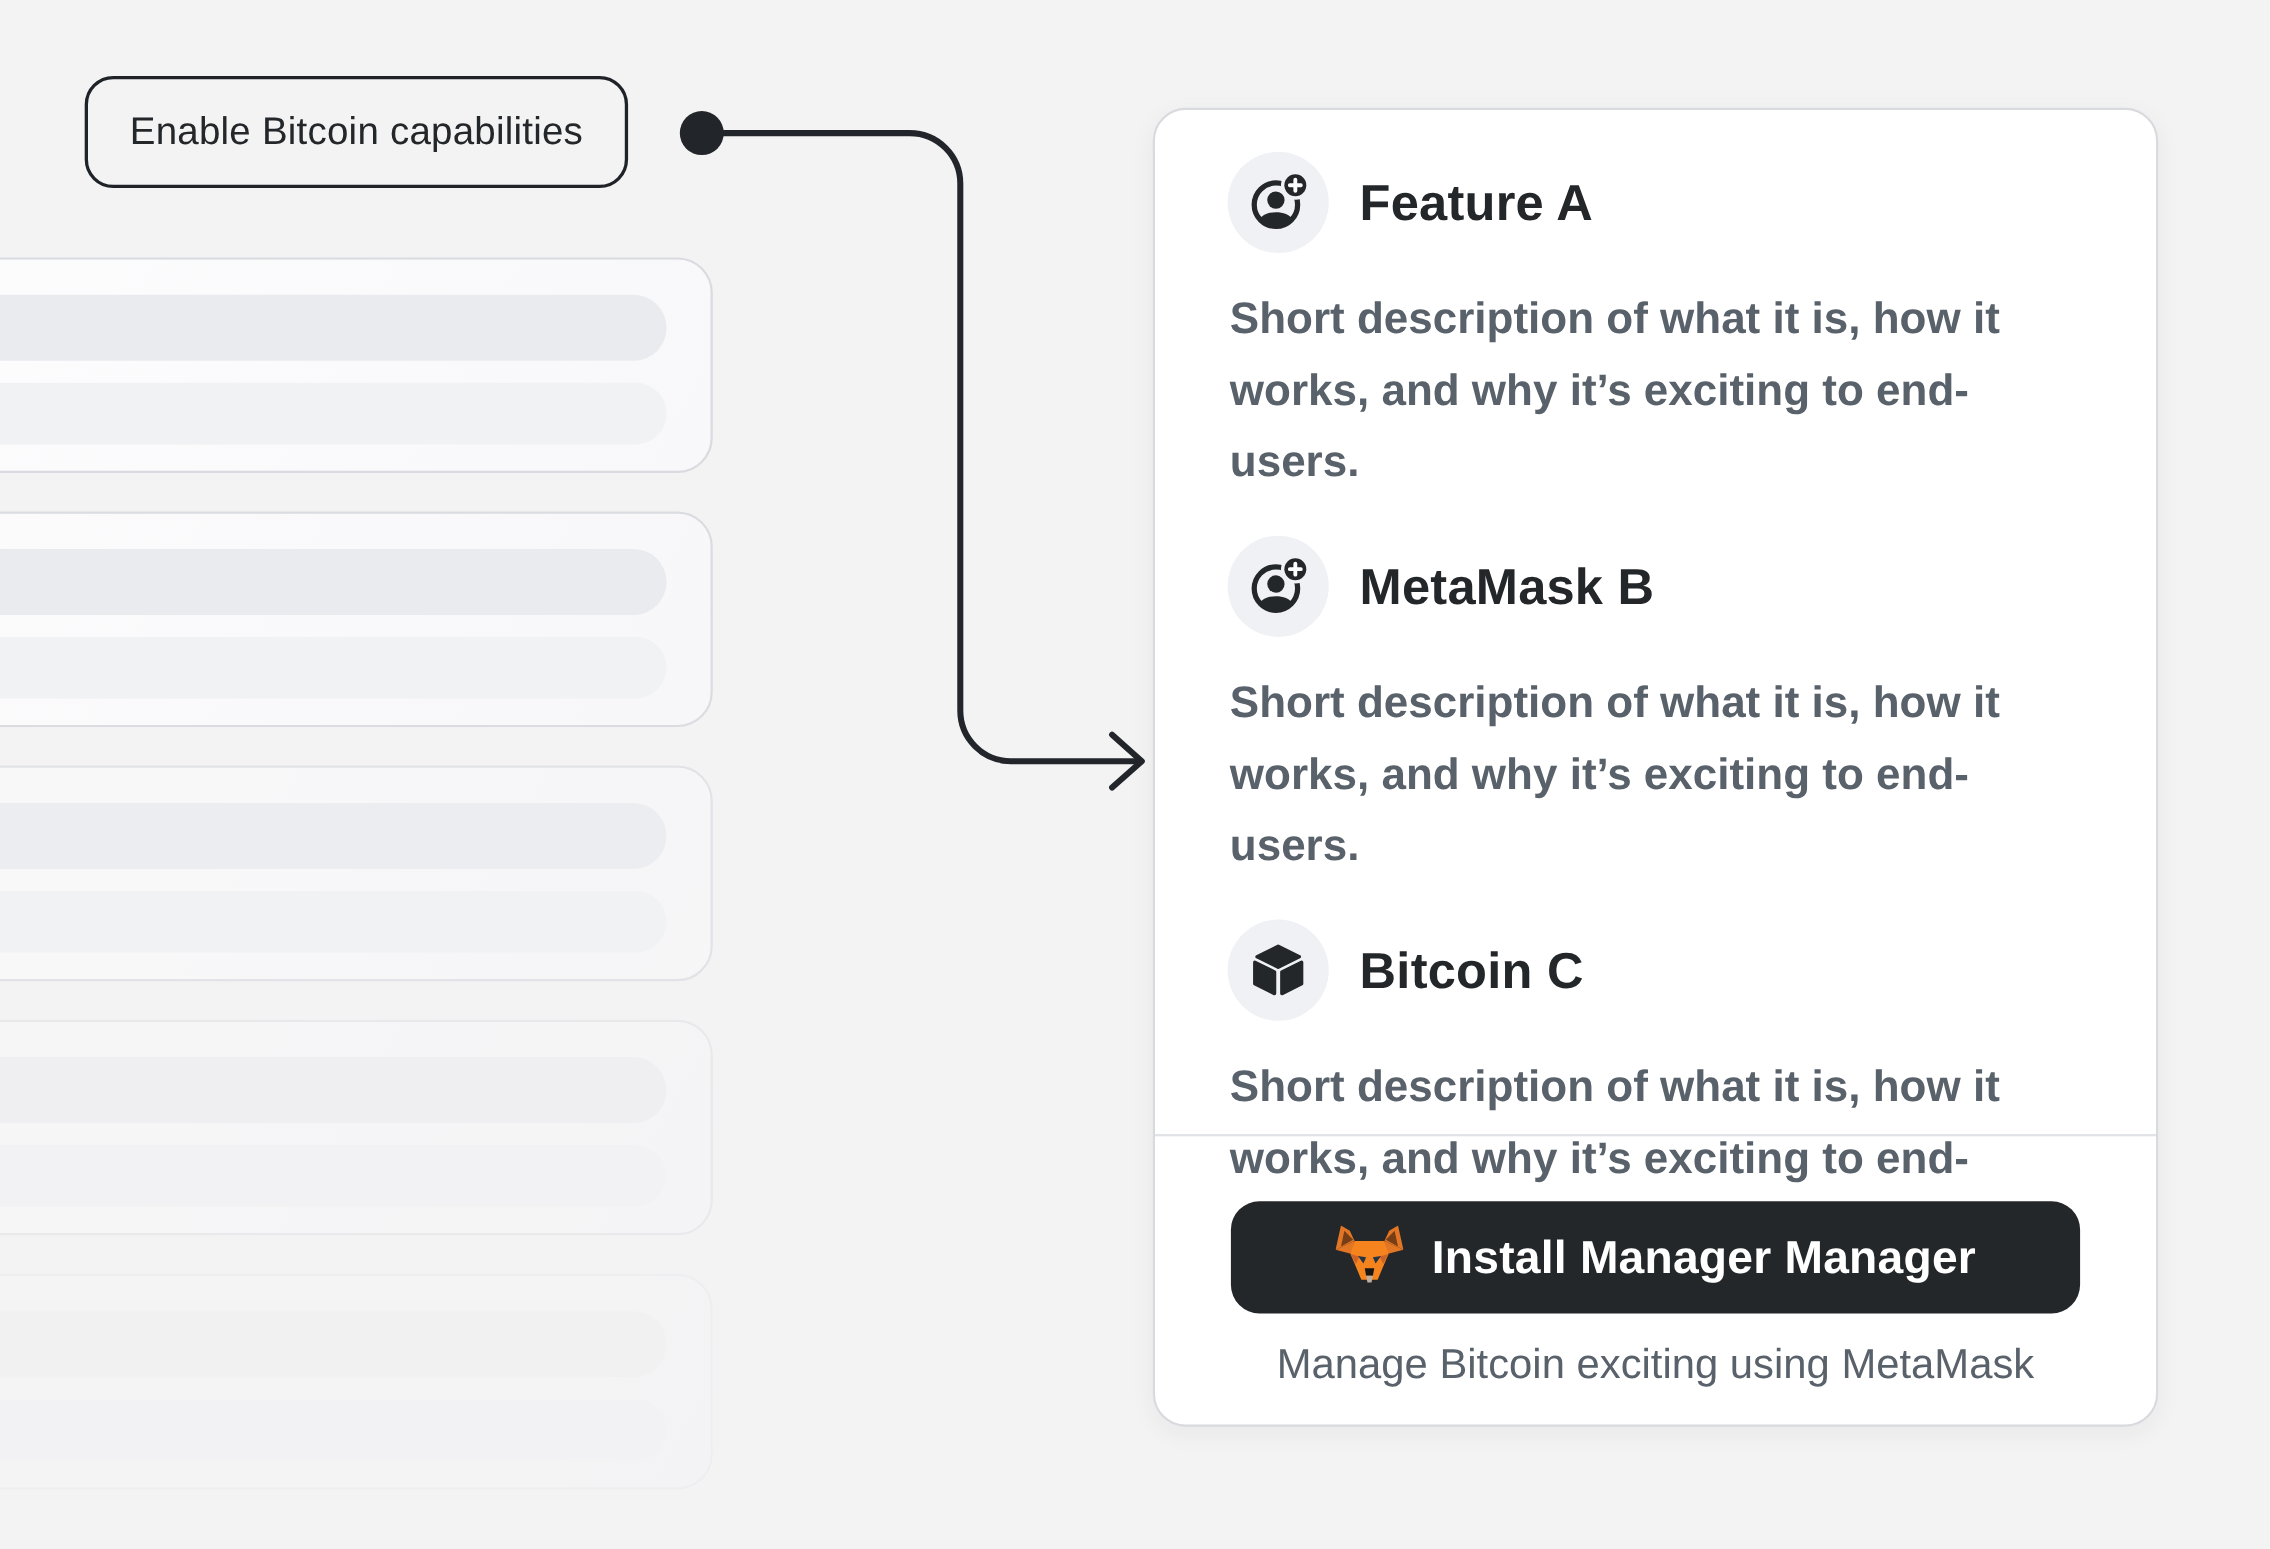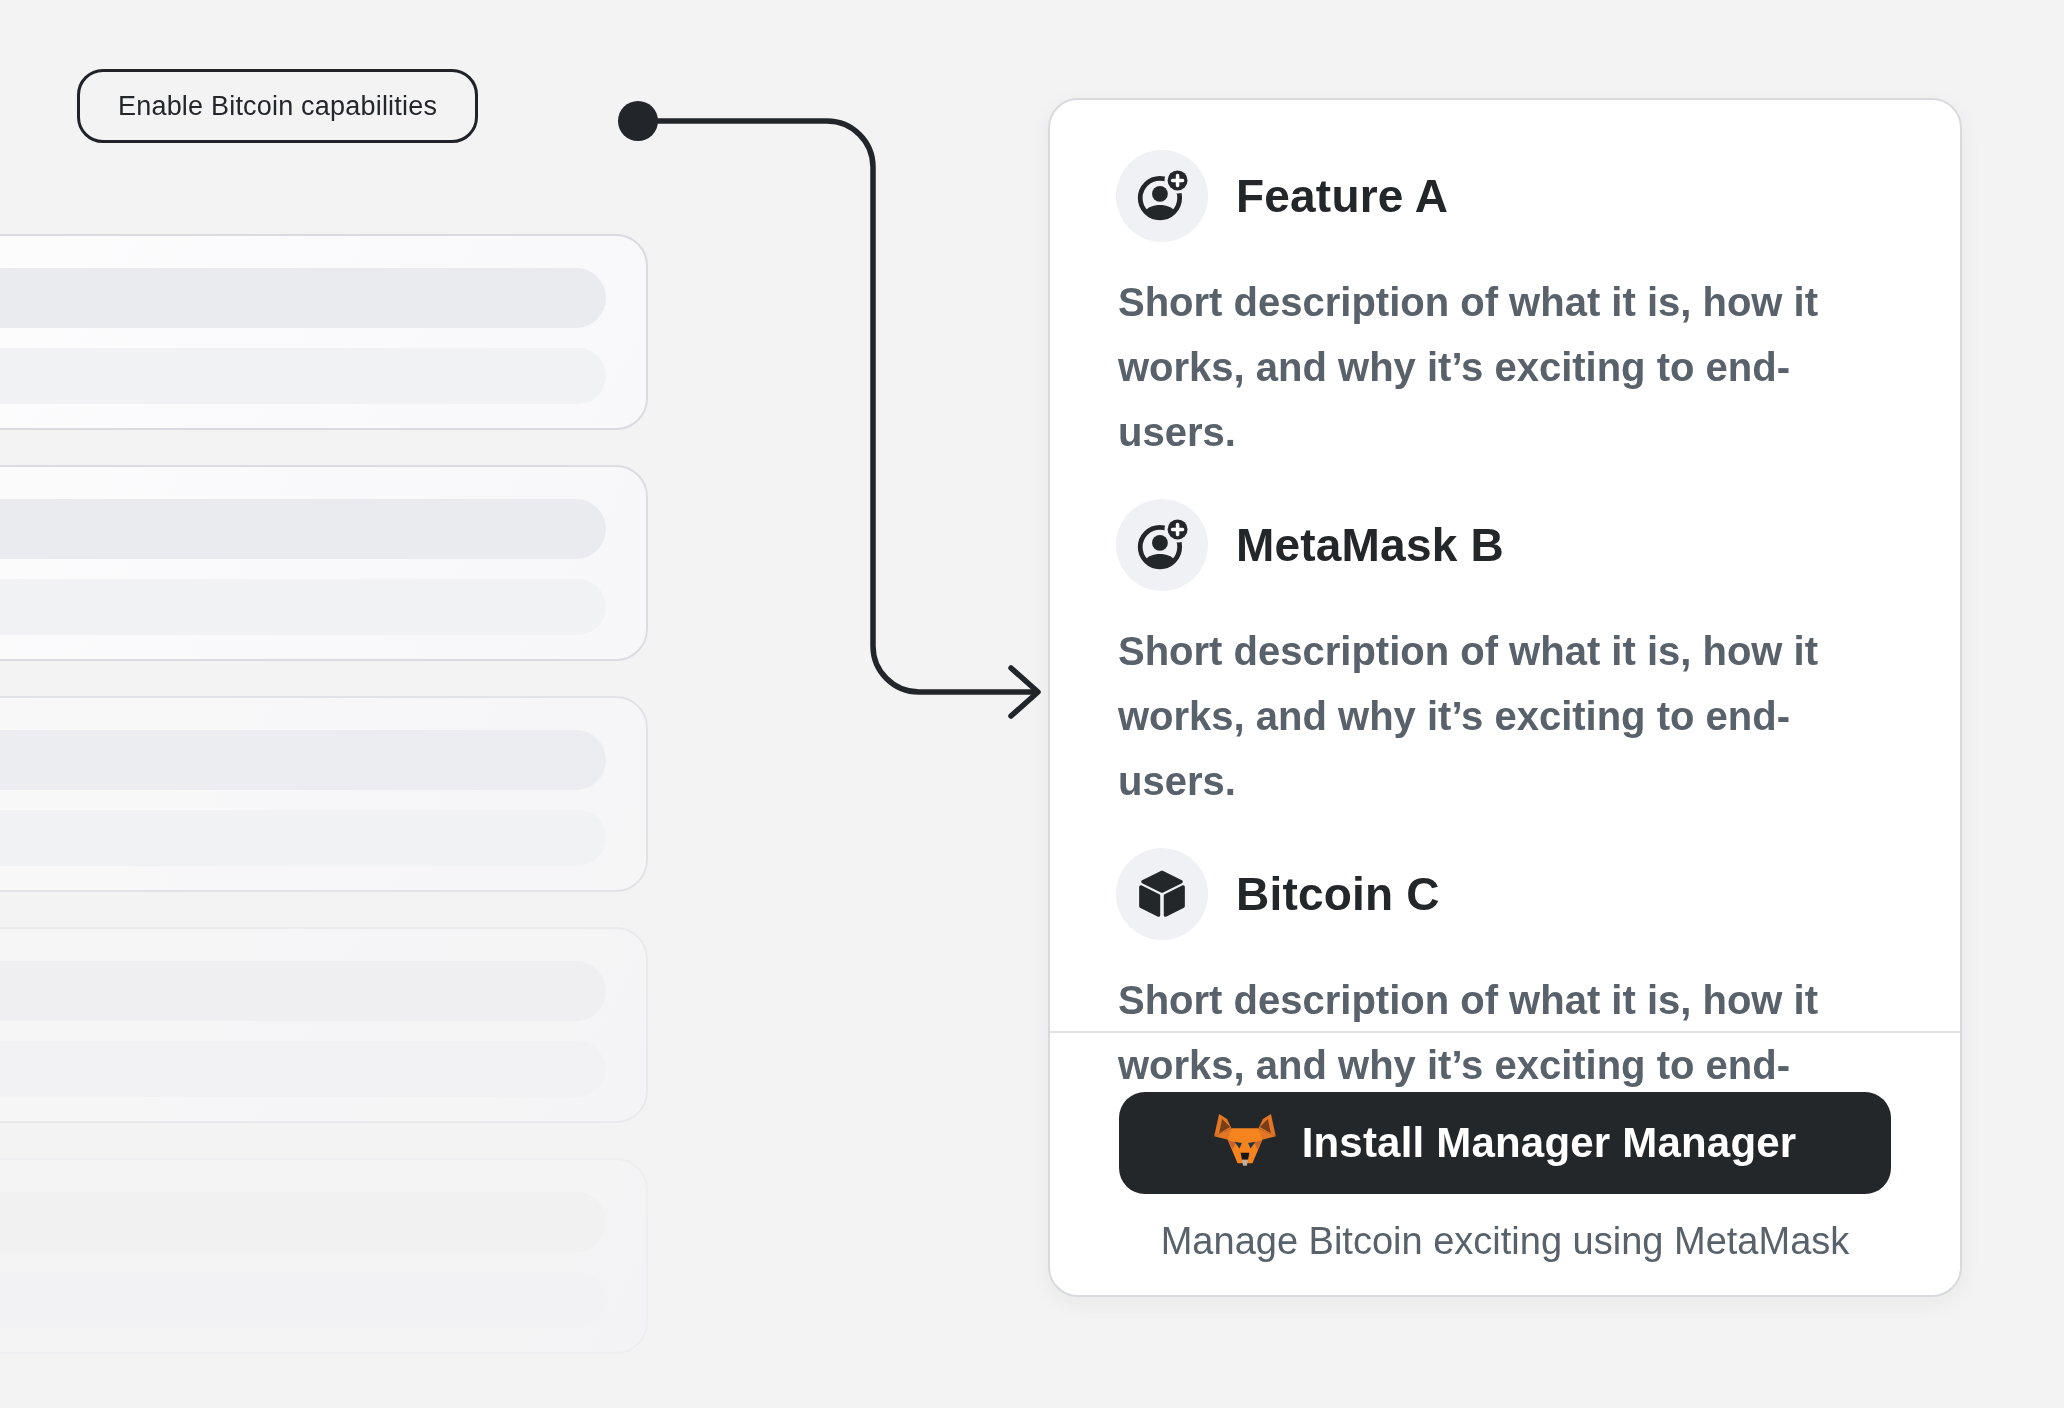--- a/index.html
+++ b/index.html
@@ -16,37 +16,37 @@
     position:absolute;left:-140px;width:788px;height:196px;
     background:linear-gradient(120deg,#fdfdfe 0%,#f8f8fa 100%);
     border:2px solid #dadbe0;border-radius:32px;
   }
   .skel-line{position:absolute;left:20px;right:40px;border-radius:999px;}
   .skel-line.l1{top:32px;height:60px;background:#e9ebee;}
   .skel-line.l2{top:112px;height:56px;background:#f1f2f4;}
 
   
   .callout{
-    position:absolute;left:77px;top:69px;height:74px;
+    position:absolute;left:77px;top:69px;height:102px;
     display:flex;align-items:center;padding:0 38px;
     border:3px solid #1f2328;border-radius:26px;
-    font-size:27px;font-weight:500;letter-spacing:.2px;color:#24272a;
+    font-size:35px;font-weight:500;letter-spacing:.2px;color:#24272a;
     background:transparent;
   }
 
   
   .connector{position:absolute;left:0;top:0;pointer-events:none;}
 
   
   .card{
     position:absolute;left:1048px;top:98px;width:914px;height:1199px;
     background:#ffffff;border:2px solid #d8dade;border-radius:30px;
     box-shadow:0 6px 22px rgba(40,44,48,.05);
   }
-  .card-body{position:absolute;left:0;top:0;right:0;height:931px;padding:38px 66px 0 66px;margin-top:12px;}
+  .card-body{position:absolute;left:0;top:0;right:0;height:931px;padding:38px 66px 0 66px;}
   .feature{margin-bottom:34px;}
   .feature-head{display:flex;align-items:center;gap:28px;height:92px;}
   .icon-circle{
     width:92px;height:92px;border-radius:50%;background:#f0f1f4;
     display:flex;align-items:center;justify-content:center;flex:0 0 auto;
   }
   .feature-title{font-size:46px;font-weight:700;color:#24272a;letter-spacing:.2px;}
   .feature-desc{
     margin:28px 0 0 2px;width:782px;
     font-size:40px;line-height:65px;color:#59616b;font-weight:bold;

